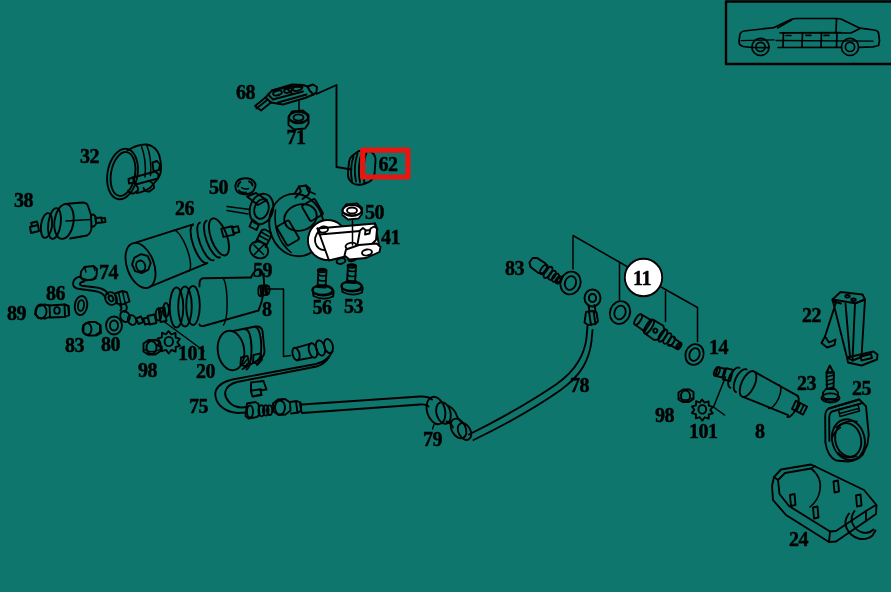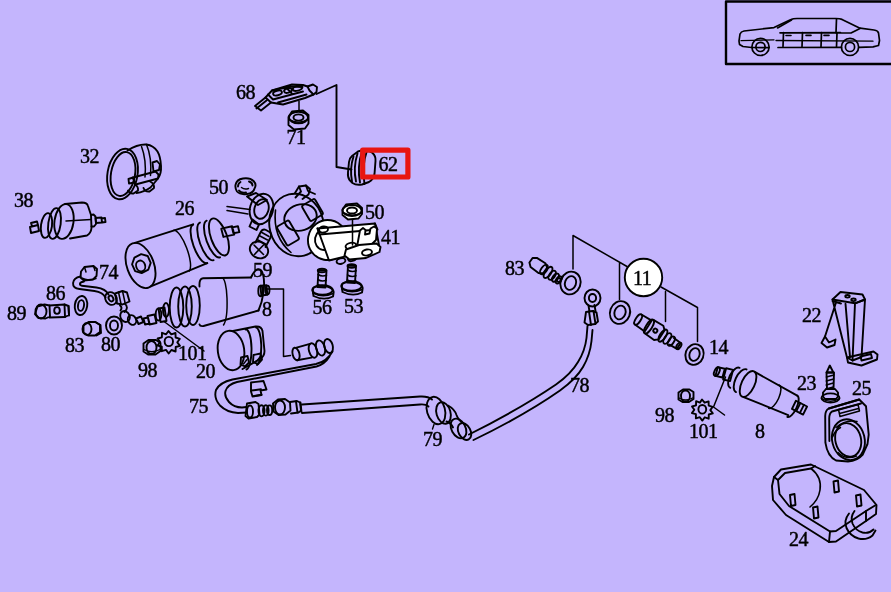--- a/index.html
+++ b/index.html
@@ -1,16 +1,16 @@
 <!DOCTYPE html>
 <html><head>
 <meta charset="utf-8">
 <style>
   html,body{margin:0;padding:0;background:#ffffff;}
-  #page{width:891px;height:592px;position:relative;overflow:hidden;background:#c4b5fd;}
+  #page{width:891px;height:592px;position:relative;overflow:hidden;background:#0f766e;font-weight:bold;}
   svg{position:absolute;top:0;left:0;}
   text{font-family:"Liberation Serif", serif;font-size:20px;fill:#000;stroke:#000;stroke-width:0.45px;letter-spacing:-0.5px;}
 </style>
 </head>
 <body>
 <div id="page">
 <svg width="891" height="592" viewBox="0 0 891 592" fill="none" stroke="#000" stroke-width="1.9" stroke-linecap="round" stroke-linejoin="round">
 
 <g id="carbox">
   <path d="M726 1.5 H891 M726 1.5 V64 M726 64 H891" stroke-width="2.4"></path>

